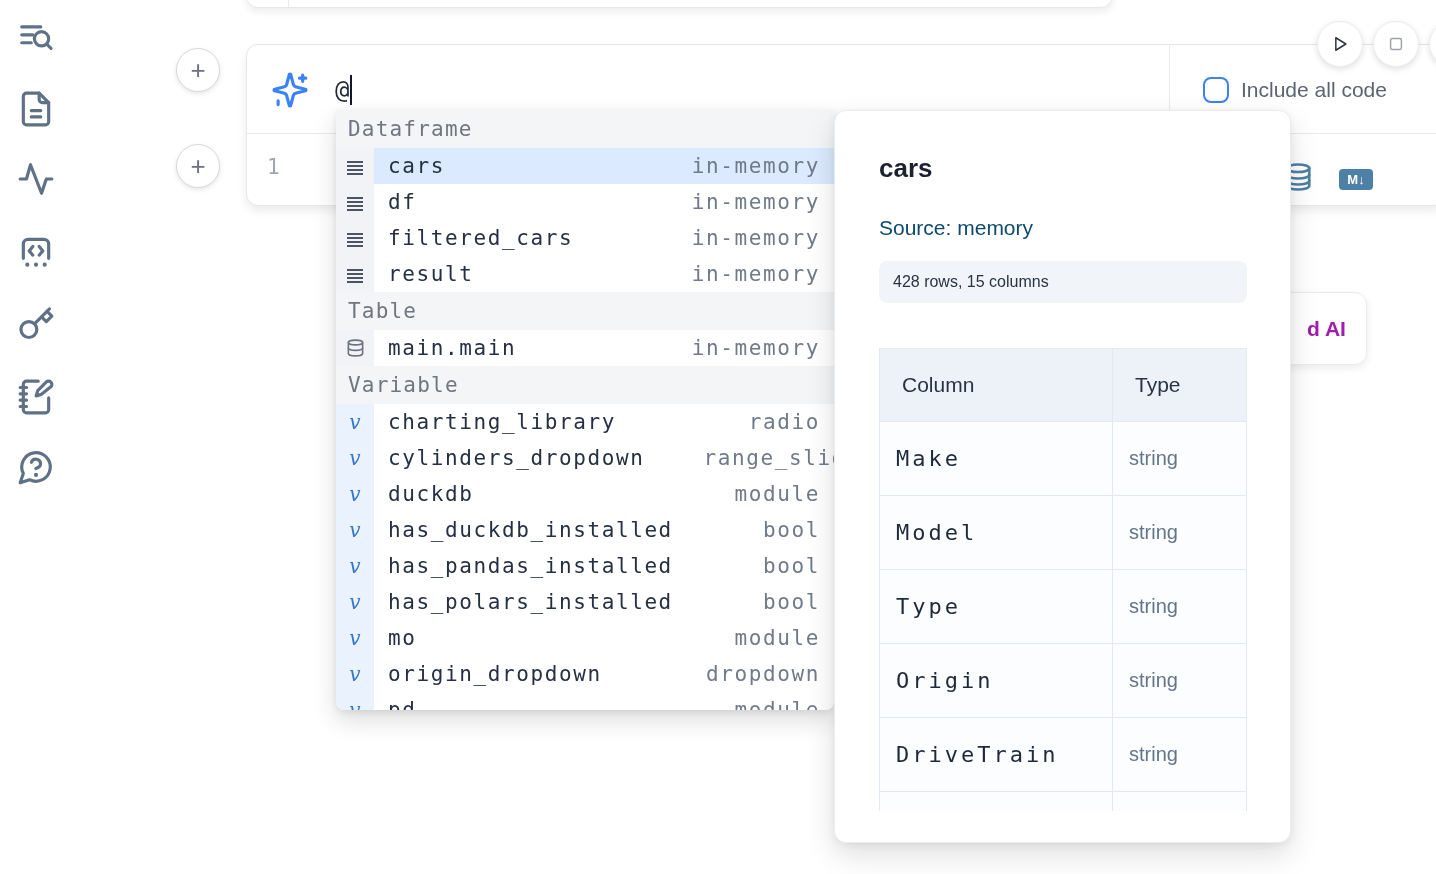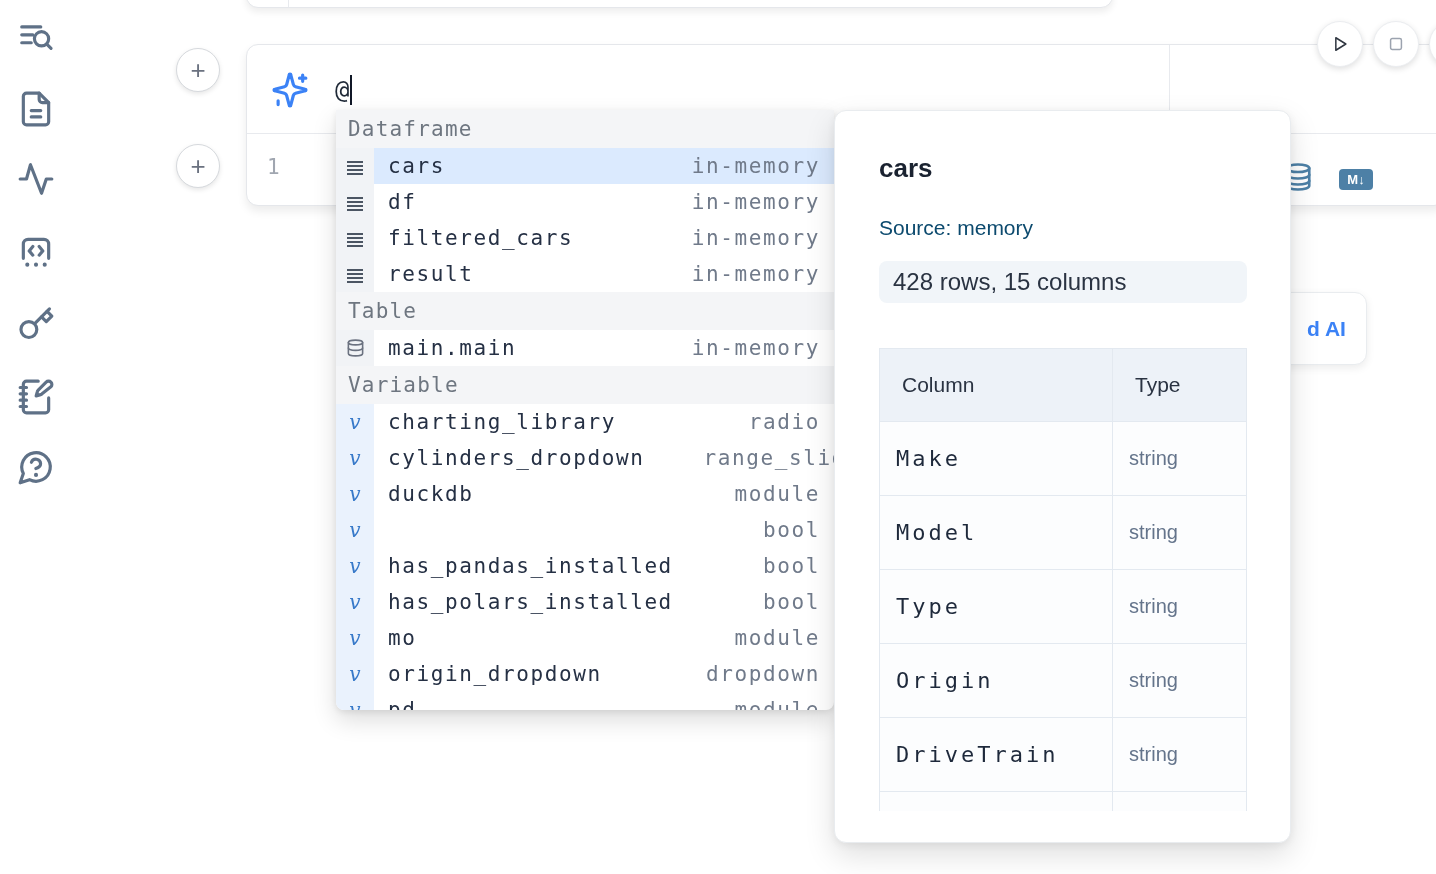--- a/index.html
+++ b/index.html
@@ -72,30 +72,30 @@
   .ac-type.overflow { margin-right:-26px; }
   .burger { width:16px; height:2px; background:#4b5563;
     box-shadow:0 4px 0 #4b5563, 0 8px 0 #4b5563, 0 -4px 0 #4b5563; }
   .vvar { font-family:"DejaVu Serif", serif; font-style:italic; color:#3779c9; font-size:20px; }
   .tbl-db svg { width:19px; height:20px; stroke:#6b7280; stroke-width:2; fill:none;
                 stroke-linecap:round; stroke-linejoin:round; }
 
   
   .ai-frag { position:absolute; left:1240px; top:292px; width:127px; height:73px; background:#fff;
     border:1px solid #e9ecef; border-radius:12px; box-shadow:0 3px 8px rgba(0,0,0,.08); z-index:35;
-    font-size:21px; font-weight:bold; color:#3b82f6; line-height:71px; padding-left:46px; cursor:pointer; }
+    font-size:21px; font-weight:bold; color:#a21caf; line-height:71px; padding-left:46px; cursor:pointer; }
 
   
   .popover { position:absolute; left:834px; top:110px; width:457px; height:733px; background:#fff;
     border:1px solid #e9ecef; border-radius:12px; z-index:40;
     box-shadow:0 12px 30px rgba(0,0,0,.13), 0 2px 8px rgba(0,0,0,.06); }
   .pv-title { position:absolute; left:44px; top:42px; font-size:26px; font-weight:bold; color:#1a2230; }
   .pv-source { position:absolute; left:44px; top:105px; font-size:21px; color:#0c4a6e; }
   .pv-pill { position:absolute; left:44px; top:150px; width:368px; height:42px; background:#f1f5f9;
-    border-radius:8px; font-size:24px; color:#2a3342; line-height:42px; padding-left:14px; }
+    border-radius:8px; font-size:16px; color:#2a3342; line-height:42px; padding-left:14px; }
   .pv-tablewrap { position:absolute; left:44px; top:237px; width:368px; height:463px; overflow:hidden; }
   .pv-table { border-collapse:collapse; width:368px; }
   .pv-table th, .pv-table td { border:1px solid #e3e9f0; text-align:left; }
   .pv-table th { height:73px; background:#edf2f8; font-size:21px; font-weight:normal; color:#2a3342; padding-left:22px; }
   .pv-table td { height:74px; background:#fcfdfe; padding-left:16px; }
   .pv-col { width:233px; }
   .pv-cname { font-family:"DejaVu Sans Mono", monospace; font-size:22px; letter-spacing:3px; color:#1e293b; }
   .pv-ctype { font-size:20px; color:#64748b; }
 </style>
 </head>
@@ -164,20 +164,24 @@
         <svg viewBox="0 0 24 24">
             <path d="M9.9 15.5a2 2 0 0 0-1.4-1.4L2.4 12.5a.5.5 0 0 1 0-1l6.1-1.6a2 2 0 0 0 1.4-1.4l1.6-6.1a.5.5 0 0 1 1 0l1.6 6.1a2 2 0 0 0 1.4 1.4l6.1 1.6a.5.5 0 0 1 0 1l-6.1 1.6a2 2 0 0 0-1.4 1.4l-1.6 6.1a.5.5 0 0 1-1 0z"></path>
             <path d="M20 2.5v4M22 4.5h-4M4.5 18.8v2.4"></path>
           </svg>
       </div>
       <div class="prompt-input mono">
         <span>@</span>
           <span class="caret"></span>
       </div>
       <div class="prompt-vdiv"></div>
+      <div class="include-wrap">
+        <div class="checkbox"></div>
+        <span class="include-label">Include all code</span>
+      </div>
     </div>
     <div class="code-row">
       <span class="line-no mono">1</span>
       <div class="code-tools">
         <span class="db-icon">
           <svg viewBox="0 0 24 24">
               <ellipse cx="12" cy="5" rx="9" ry="3"></ellipse>
               <path d="M3 5v14a9 3 0 0 0 18 0V5"></path>
               <path d="M3 10.2a9 3 0 0 0 18 0M3 15a9 3 0 0 0 18 0"></path>
             </svg>
@@ -284,20 +288,21 @@
       <span class="ac-body">
           <span class="ac-name">duckdb</span>
           <span class="ac-type">module</span>
         </span>
     </div>
     <div class="ac-row s-var">
       <span class="ac-ic">
           <span class="vvar">v</span>
         </span>
       <span class="ac-body">
+          <span class="ac-name">has_duckdb_installed</span>
           <span class="ac-type">bool</span>
         </span>
     </div>
     <div class="ac-row s-var">
       <span class="ac-ic">
           <span class="vvar">v</span>
         </span>
       <span class="ac-body">
           <span class="ac-name">has_pandas_installed</span>
           <span class="ac-type">bool</span>

